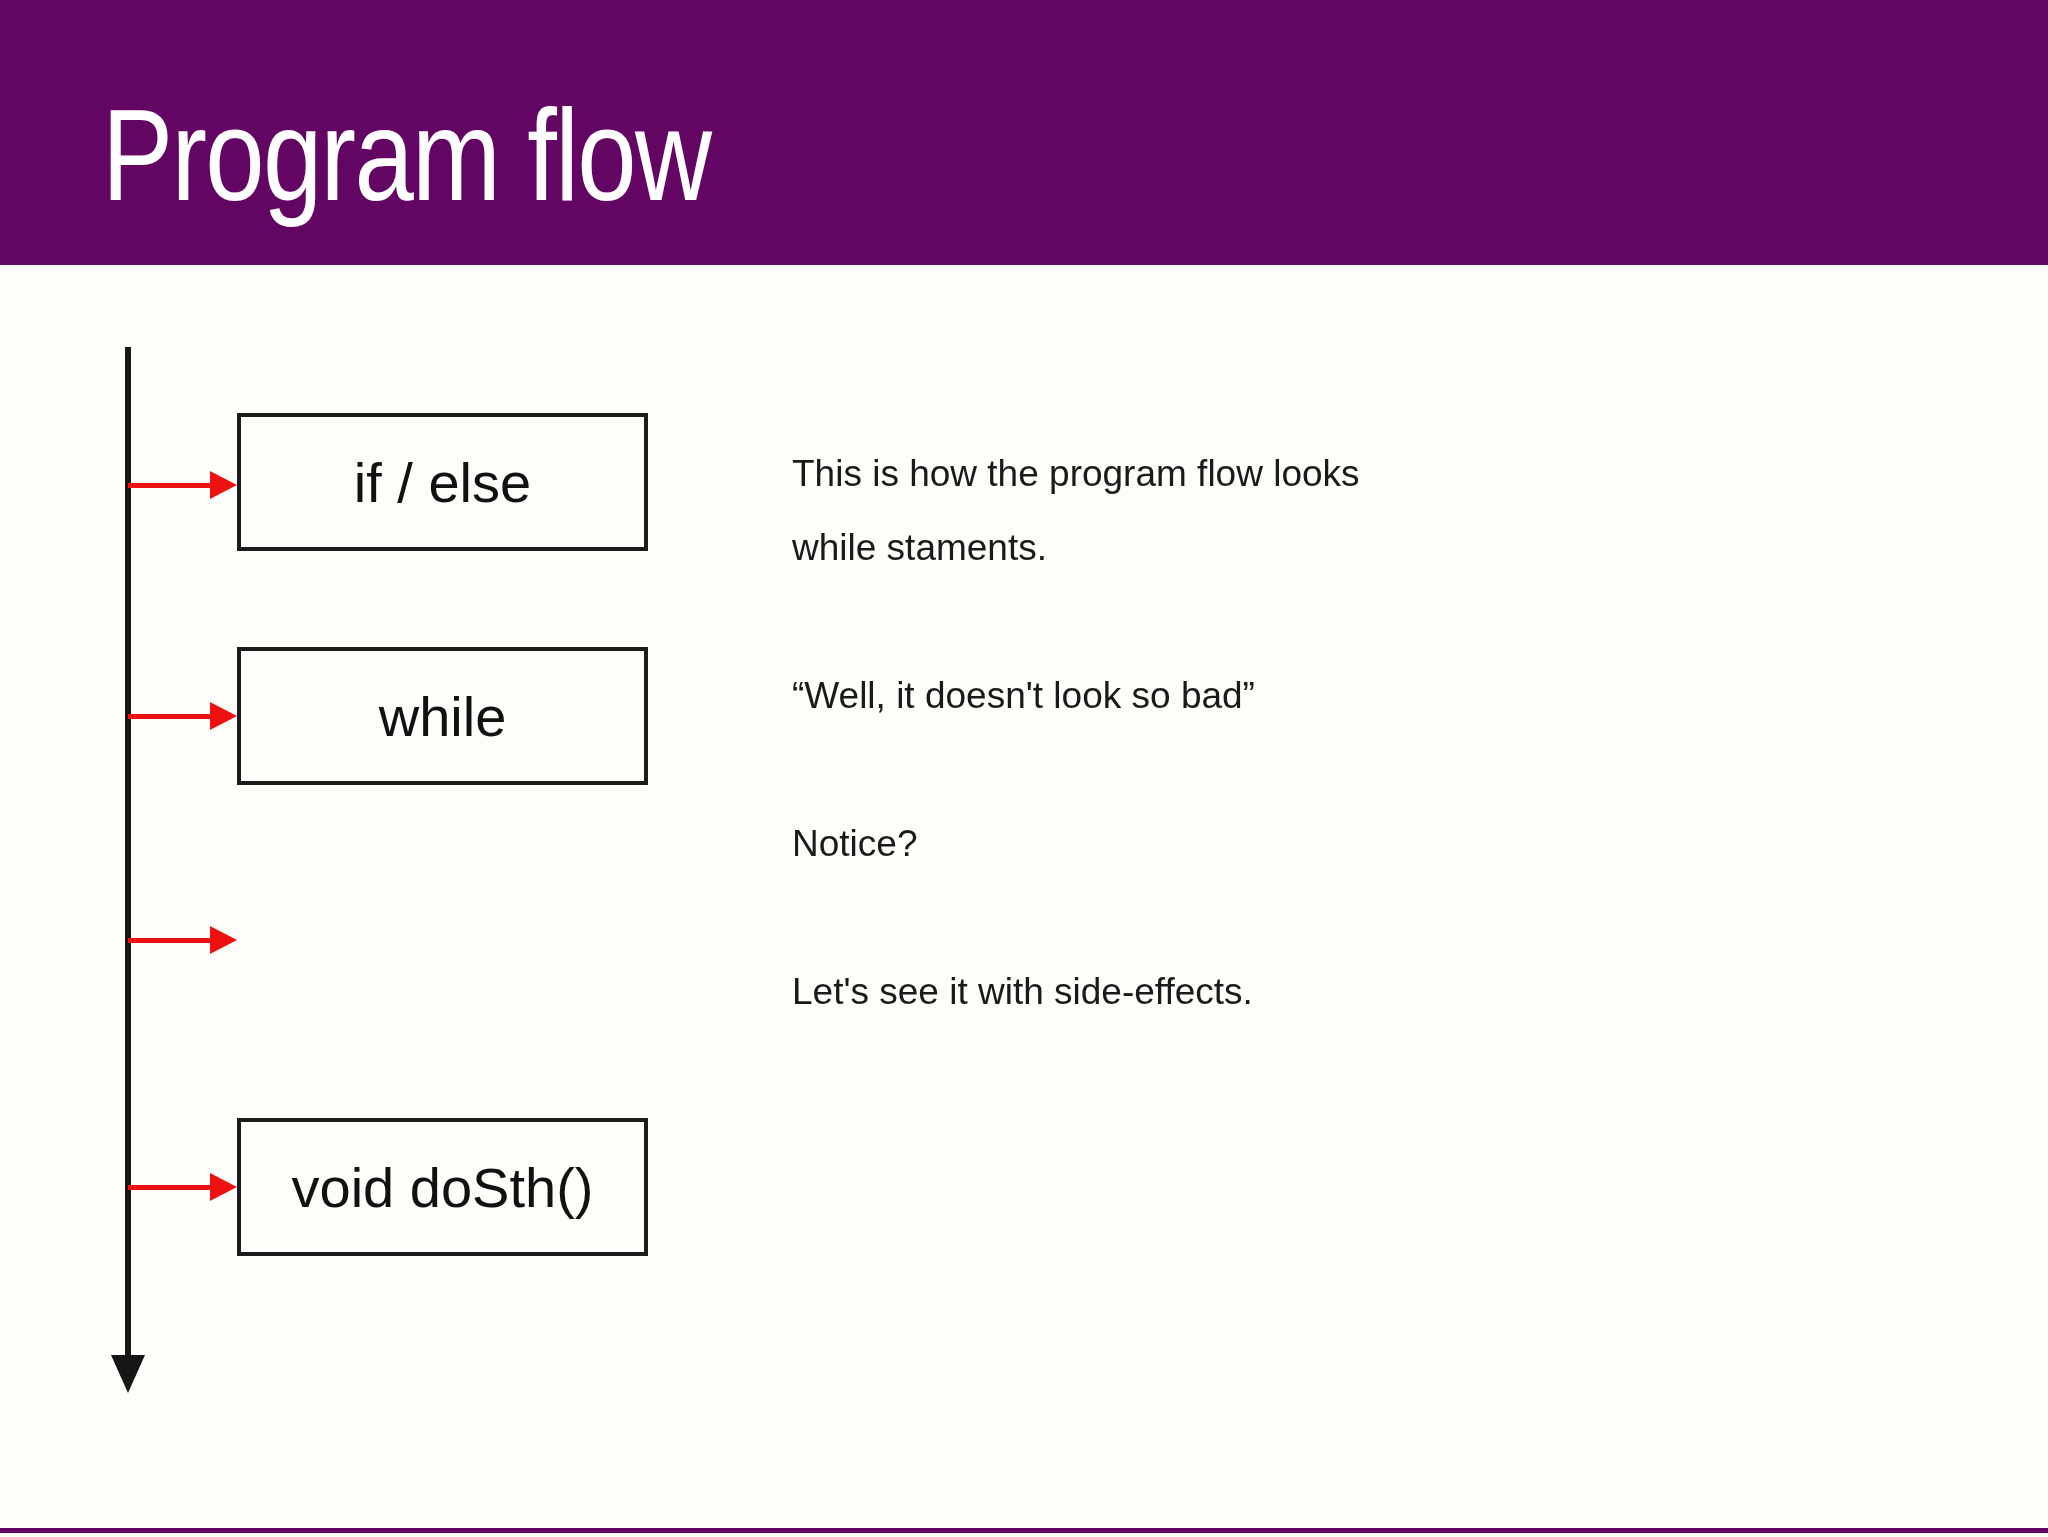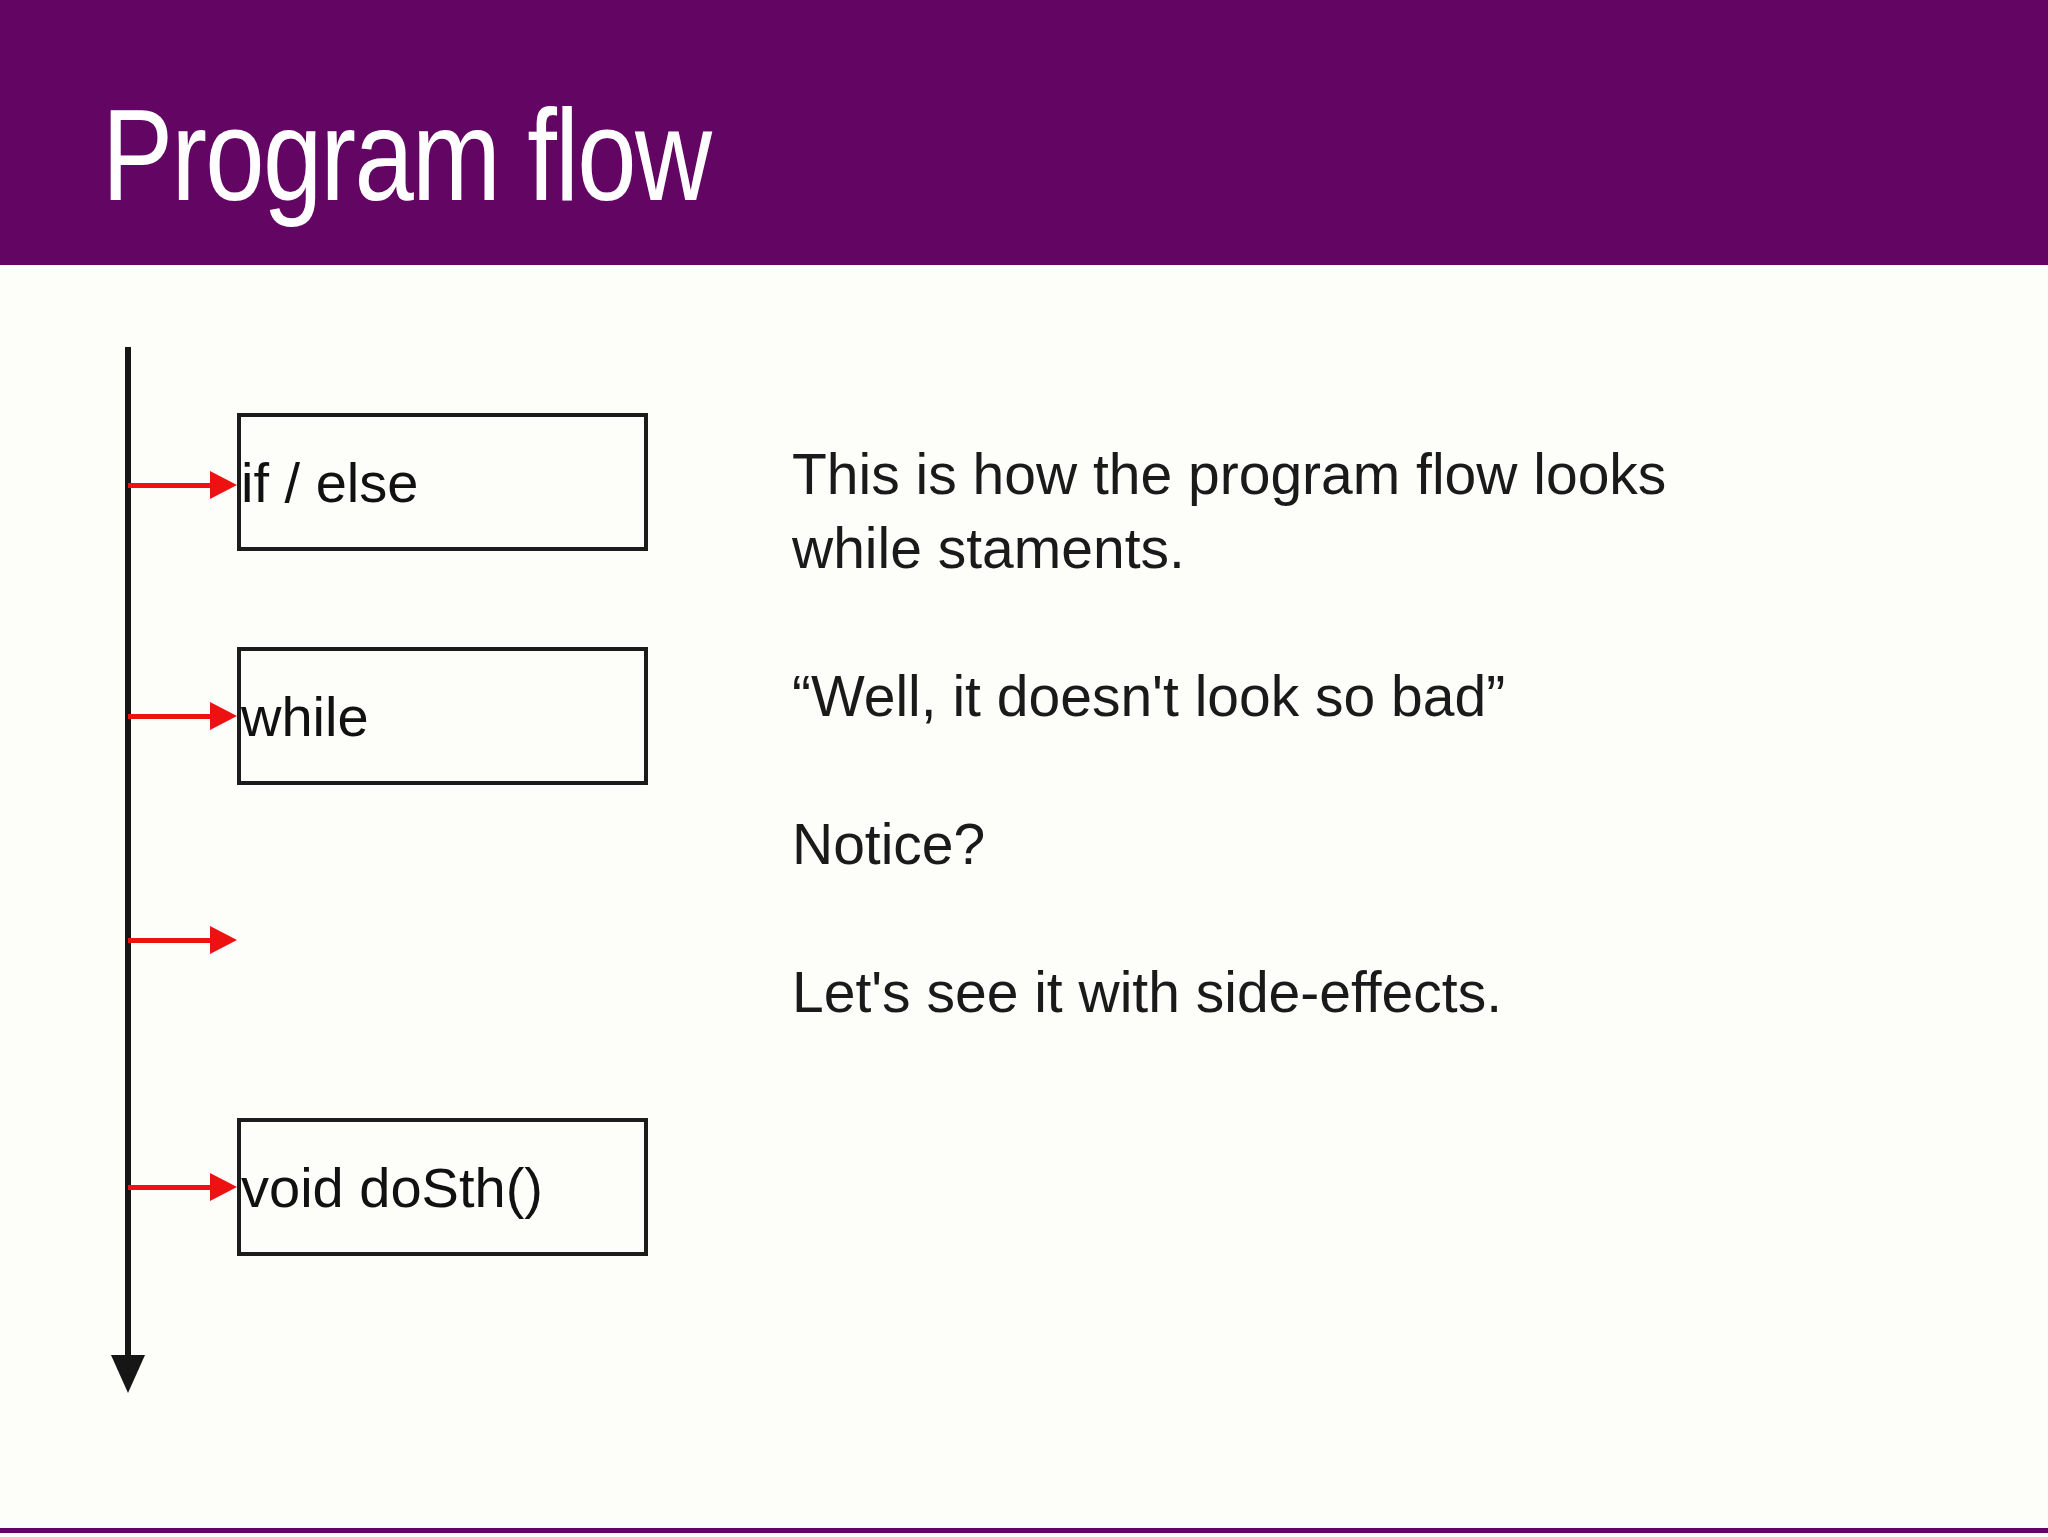--- a/index.html
+++ b/index.html
@@ -34,41 +34,41 @@
   .vline-head{
     position:absolute;left:111px;top:1355px;width:0;height:0;
     border-left:17px solid transparent;
     border-right:17px solid transparent;
     border-top:38px solid var(--ink,#161616);
   }
   
   .fbox{
     position:absolute;left:237px;width:411px;height:138px;
     box-sizing:border-box;border:4px solid #1c1c1c;background:#fdfdfa;
-    display:flex;align-items:center;justify-content:flex-start;
+    display:flex;align-items:center;justify-content:center;
     font-size:56px;color:#111;
   }
   .fbox.b1{top:413px}.fbox.b2{top:647px}.fbox.b3{top:871px}.fbox.b4{top:1118px}
   
   .rarrow{position:absolute;left:128px;width:109px;height:30px;}
   .rarrow .stem{
     position:absolute;left:0;top:13px;width:84px;height:5px;
     background:var(--red,#ee1111);
   }
   .rarrow .head{
     position:absolute;left:82px;top:1px;width:0;height:0;
     border-top:14px solid transparent;
     border-bottom:14px solid transparent;
     border-left:27px solid var(--red,#ee1111);
   }
   .rarrow.a1{top:470px}.rarrow.a2{top:701px}.rarrow.a3{top:925px}.rarrow.a4{top:1172px}
   
   .notes{
     position:absolute;left:792px;top:437px;width:1220px;
-    font-size:57px;line-height:74px;color:#1a1a1a;
+    font-size:37px;line-height:74px;color:#1a1a1a;
   }
   .notes p{margin:0 0 74px 0;}
   .notes .ln{display:block;}
 </style>
 </head>
 <body>
 
 <div class="slide">
 
   <div class="header">

